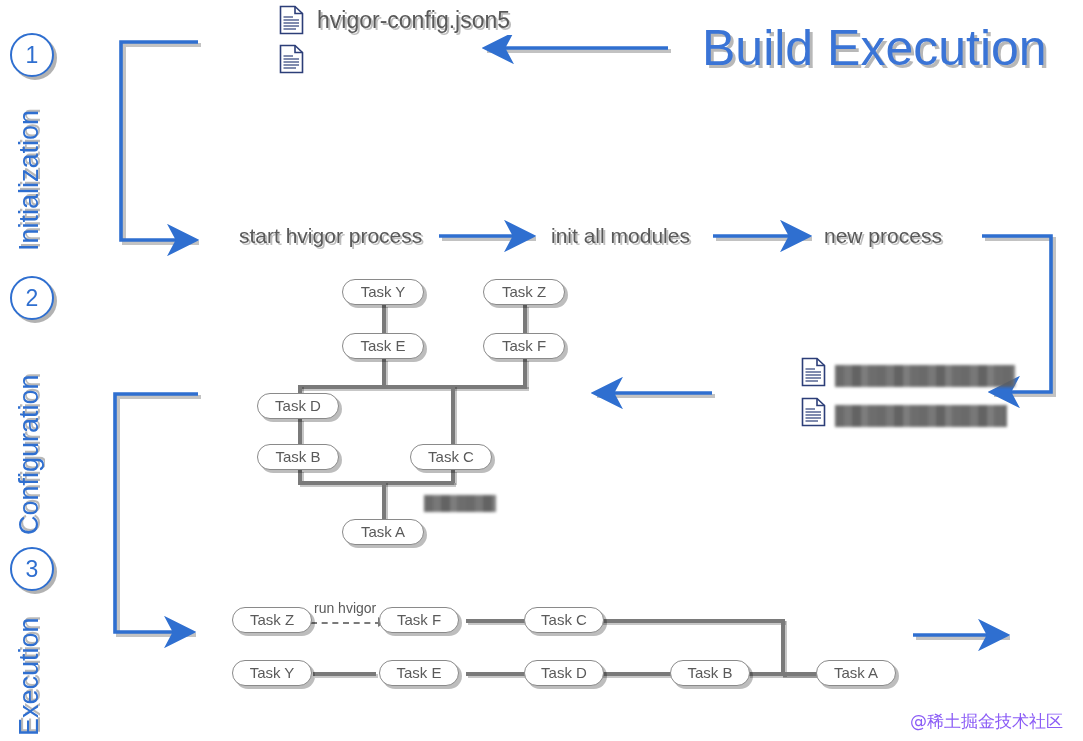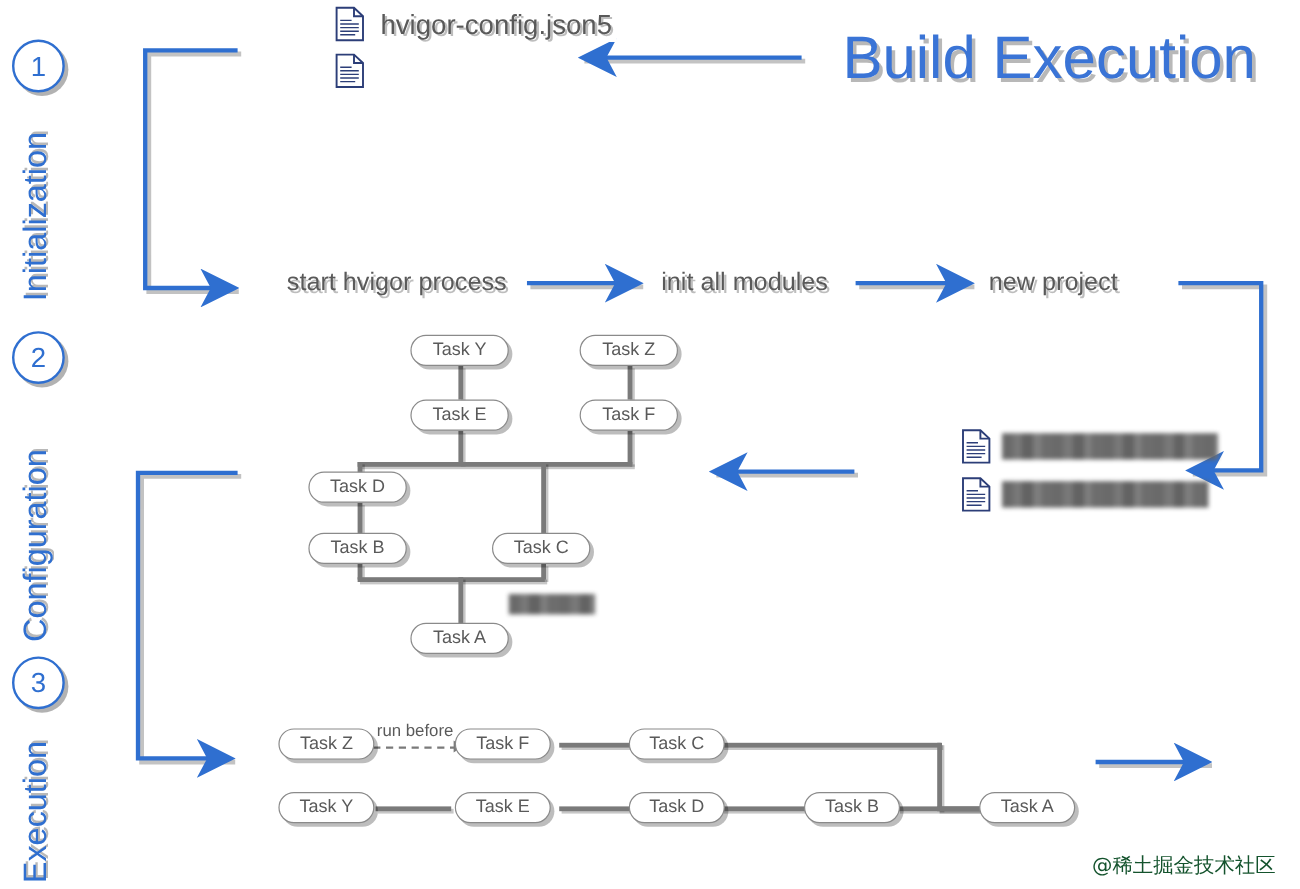--- a/index.html
+++ b/index.html
@@ -35,21 +35,21 @@
 
   
   .txtbox{
     position:absolute;background:#ffffff;color:#595959;
     font-size:21px;white-space:nowrap;padding:4px 8px;
     text-shadow:2px 2px 0 rgba(0,0,0,0.26);
     box-sizing:border-box;
   }
 
   
-  .file-row{position:absolute;display:flex;align-items:center;gap:9px;padding-left:48px;}
+  .file-row{position:absolute;display:flex;align-items:flex-end;gap:9px;padding-left:48px;}
   .file-row .fname{
     background:#fff;color:#595959;font-size:23px;white-space:nowrap;
     padding:1px 4px;text-shadow:2px 2px 0 rgba(0,0,0,0.26);
   }
   .doc-ico{width:25px;height:30px;flex:0 0 auto;display:block;}
 
   
   .redacted{
     position:absolute;
     background:
@@ -88,21 +88,21 @@
     border-top:5px solid transparent;border-bottom:5px solid transparent;
     border-left:8px solid #7a7a7a;
   }
   .runbefore{
     position:absolute;background:#fff;color:#5a5a5a;font-size:14px;
     white-space:nowrap;padding:0 2px;
   }
 
   
   .watermark{
-    position:absolute;color:#14532d;font-size:17px;white-space:nowrap;
+    position:absolute;color:#8b5cf6;font-size:17px;white-space:nowrap;
     font-family:"DejaVu Sans",sans-serif;
   }
 </style>
 </head>
 <body>
 
 <div id="stage">
 
   <svg id="wires" viewBox="0 0 1083 741">
     <defs>
@@ -176,21 +176,21 @@
           <line x1="4.5" y1="18" x2="20" y2="18"></line>
             <line x1="4.5" y1="21" x2="20" y2="21"></line>
           <line x1="4.5" y1="24" x2="17" y2="24"></line>
         </g>
       </svg>
     </span>
   </div>
 
   <div class="txtbox" style="left:543px;top:220px;width:168px;height:35px;">init all modules</div>
   <div class="txtbox" style="left:231px;top:220px;width:208px;height:35px;">start hvigor process</div>
-  <div class="txtbox" style="left:816px;top:220px;width:127px;height:35px;">new project</div>
+  <div class="txtbox" style="left:816px;top:220px;width:127px;height:35px;">new process</div>
 
   <div class="file-row" style="left:753px;top:357px;">
     <span>
       <svg class="doc-ico" viewBox="0 0 25 30">
         <path d="M1.5,1.5 H16 L23.5,8.5 V28.5 H1.5 Z" fill="#fff" stroke="#2c3e78" stroke-width="1.6"></path>
         <path d="M16,1.5 V8.5 H23.5" fill="none" stroke="#2c3e78" stroke-width="1.6"></path>
         <g stroke="#2c3e78" stroke-width="1.2">
           <line x1="4.5" y1="12" x2="14" y2="12"></line>
             <line x1="4.5" y1="15" x2="20" y2="15"></line>
           <line x1="4.5" y1="18" x2="20" y2="18"></line>
@@ -263,21 +263,21 @@
   <div class="gvl" style="left:781px;top:619px;height:56px;"></div>
   <div class="ghl" style="left:781px;top:672px;width:40px;"></div>
 
   <div class="ghl" style="left:313px;top:672px;width:63px;"></div>
   <div class="ghl" style="left:466px;top:672px;width:62px;"></div>
   <div class="ghl" style="left:601px;top:672px;width:70px;"></div>
   <div class="ghl" style="left:748px;top:672px;width:70px;"></div>
 
   <div class="dashed" style="left:311px;top:622px;width:70px;"></div>
   <div class="dashed-head" style="left:378px;top:617px;"></div>
-  <div class="runbefore" style="left:312px;top:600px;">run before</div>
+  <div class="runbefore" style="left:312px;top:600px;">run hvigor</div>
 
   <div class="task" style="left:232px;top:607px;width:80px;">Task Z</div>
   <div class="task" style="left:379px;top:607px;width:80px;">Task F</div>
   <div class="task" style="left:524px;top:607px;width:80px;">Task C</div>
 
   <div class="task" style="left:232px;top:660px;width:80px;">Task Y</div>
   <div class="task" style="left:379px;top:660px;width:80px;">Task E</div>
   <div class="task" style="left:524px;top:660px;width:80px;">Task D</div>
   <div class="task" style="left:670px;top:660px;width:80px;">Task B</div>
   <div class="task" style="left:816px;top:660px;width:80px;">Task A</div>

